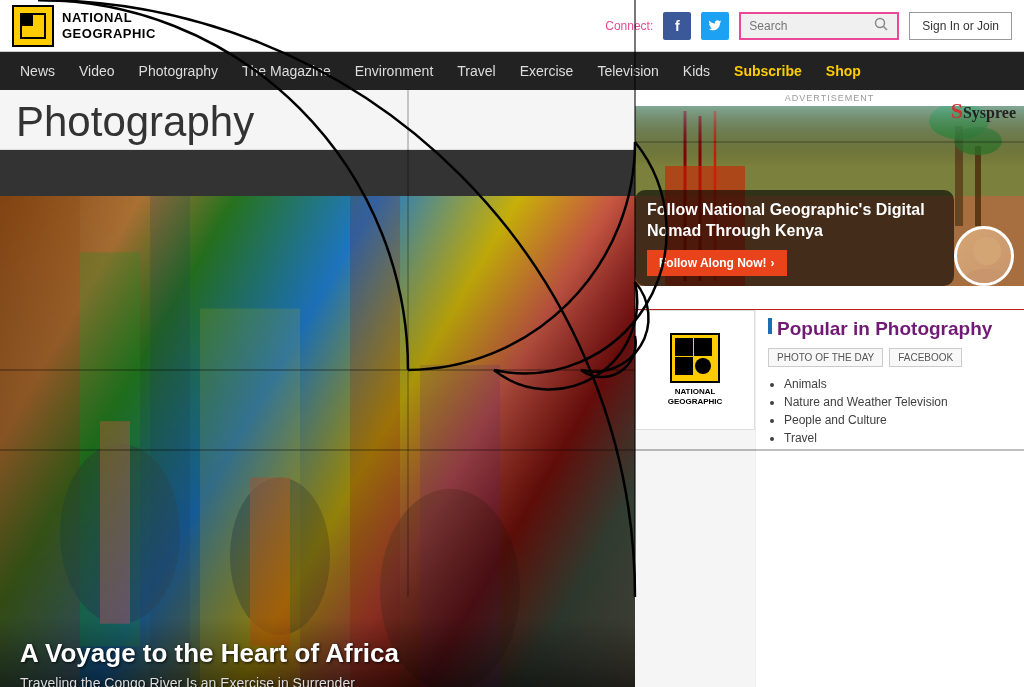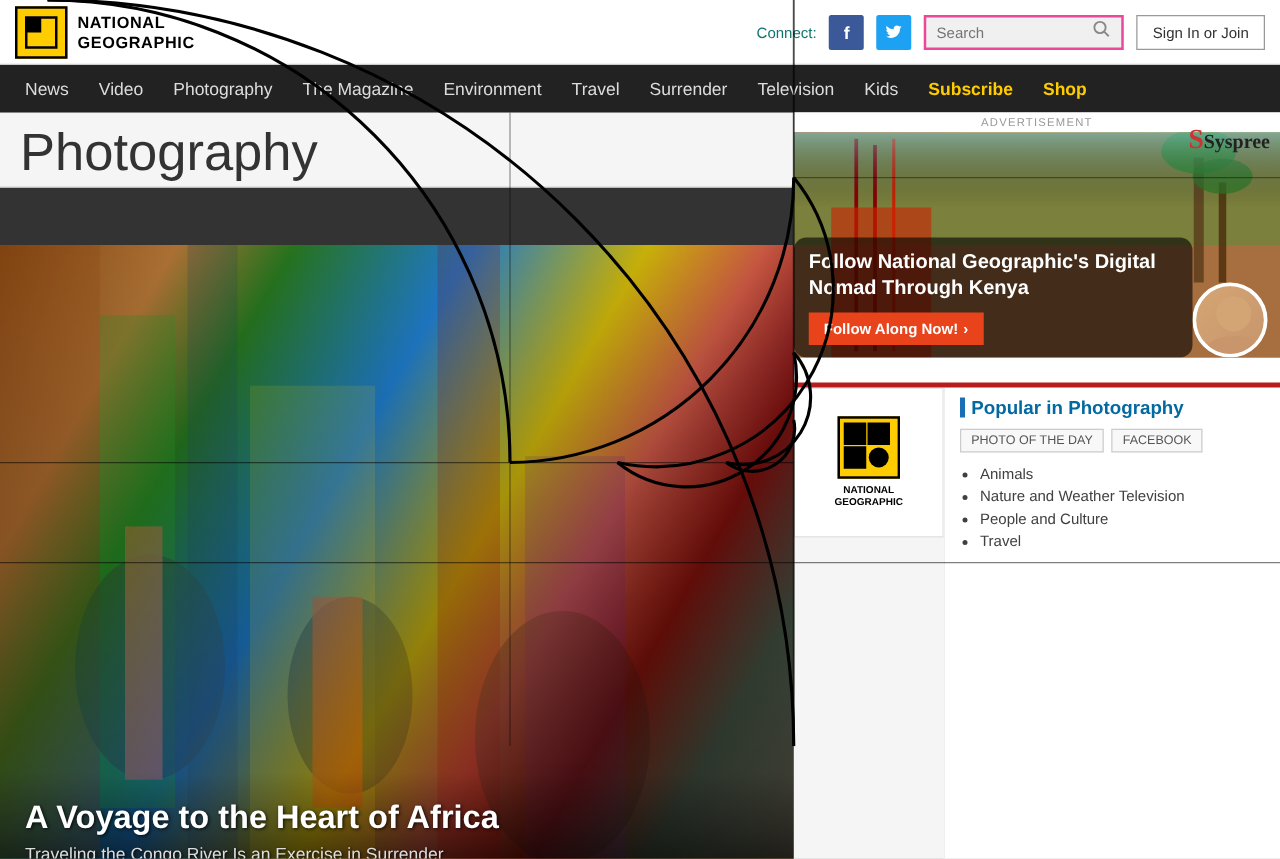--- a/index.html
+++ b/index.html
@@ -44,21 +44,21 @@
       text-transform: uppercase;
       letter-spacing: 0.5px;
     }
     .header-right {
       display: flex;
       align-items: center;
       gap: 10px;
     }
     .connect-label {
       font-size: 12px;
-      color: #0f766e;
+      color: #ec4899;
     }
     .social-btn {
       width: 28px;
       height: 28px;
       border: none;
       cursor: pointer;
       display: flex;
       align-items: center;
       justify-content: center;
       font-size: 14px;
@@ -223,21 +223,21 @@
       width: 389px;
       background: #f5f5f5;
       overflow: hidden;
       display: flex;
       flex-direction: column;
     }
 
     
     .ad-section {
       background: #fff;
-      border-bottom: 4px solid #b91c1c;
+      border-bottom: 1px solid #b91c1c;
       position: relative;
       height: 220px;
       overflow: hidden;
     }
     .ad-label {
       font-size: 9px;
       color: #999;
       text-align: center;
       padding: 3px;
       letter-spacing: 1px;
@@ -322,23 +322,23 @@
       text-align: center;
       line-height: 1.3;
     }
     .popular-section {
       flex: 1;
       padding: 8px 12px;
       background: #fff;
       border-left: 1px solid #eee;
     }
     .popular-title {
-      font-size: 15px;
-      font-weight: bold;
-      color: #0369a1;
+      font-size: 19px;
+      font-weight: bold;
+      color: #701a75;
       margin-bottom: 8px;
       display: flex;
       align-items: flex-start;
       gap: 5px;
     }
     .popular-title-bar {
       width: 4px;
       height: 16px;
       background: #1a6eb5;
       display: inline-block;
@@ -417,21 +417,21 @@
   </div>
 </div>
 
 <nav class="nav">
   <a class="nav-item">News</a>
   <a class="nav-item">Video</a>
   <a class="nav-item">Photography</a>
   <a class="nav-item">The Magazine</a>
   <a class="nav-item">Environment</a>
   <a class="nav-item">Travel</a>
-  <a class="nav-item">Surrender</a>
+  <a class="nav-item">Exercise</a>
   <a class="nav-item">Television</a>
   <a class="nav-item">Kids</a>
   <a class="nav-item nav-subscribe">Subscribe</a>
   <a class="nav-item nav-shop">Shop</a>
 </nav>
 
 <div class="main">
 
   <div class="left-col">
     <div class="page-title">Photography</div>

